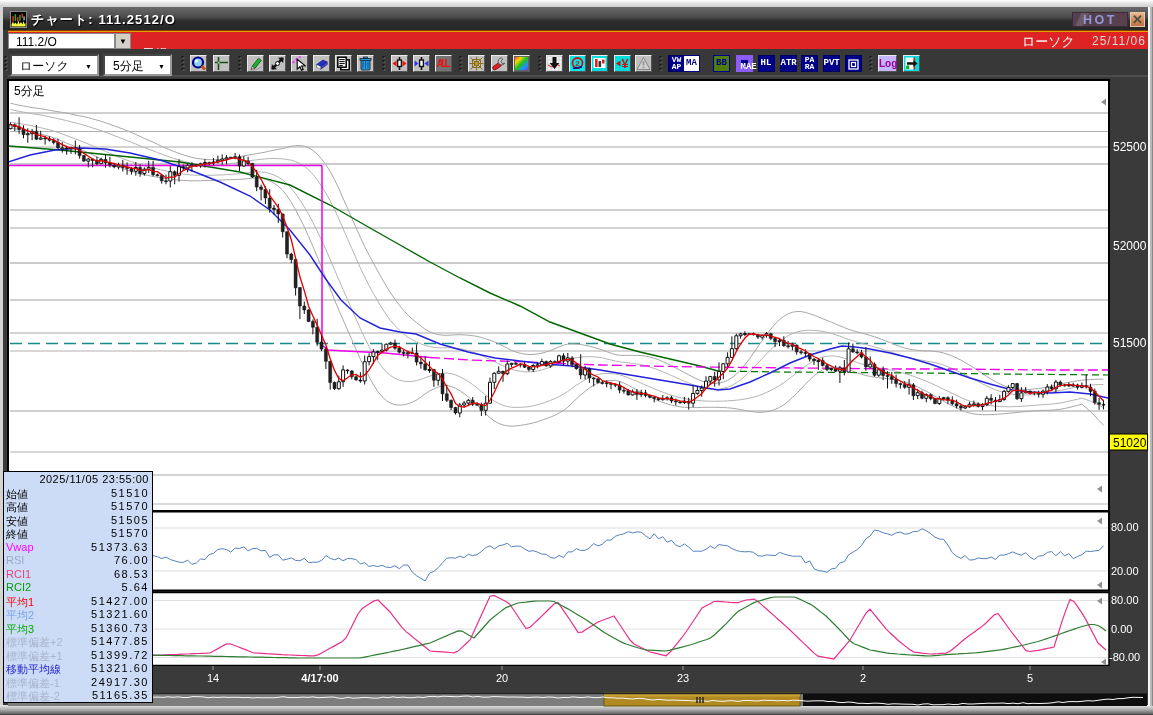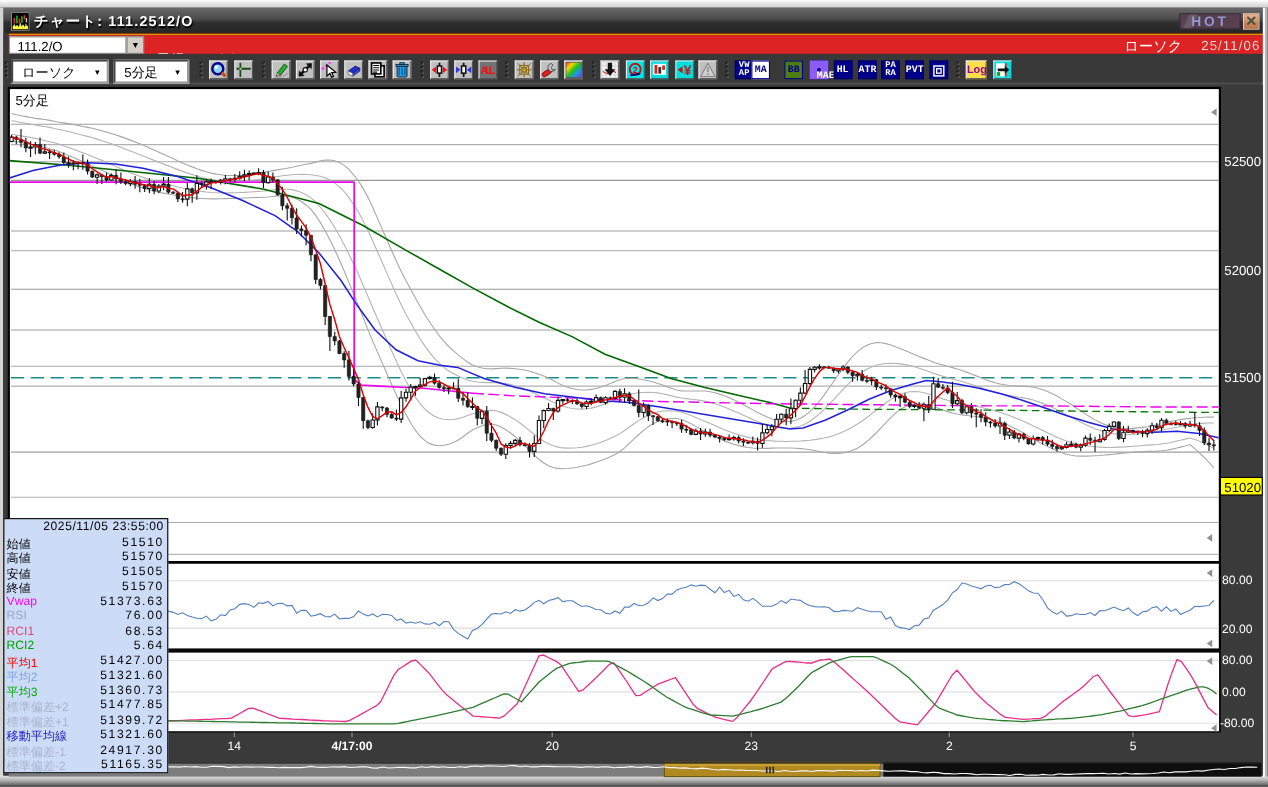--- a/index.html
+++ b/index.html
@@ -302,40 +302,40 @@
           <rect x="0.5" y="4" width="2" height="2" fill="#141414"></rect>
           <rect x="1.5" y="5" width="2" height="2" fill="#6a6a6a" opacity="0.55"></rect>
           <rect x="0.5" y="8" width="2" height="2" fill="#141414"></rect>
           <rect x="1.5" y="9" width="2" height="2" fill="#6a6a6a" opacity="0.55"></rect>
           <rect x="0.5" y="12" width="2" height="2" fill="#141414"></rect>
           <rect x="1.5" y="13" width="2" height="2" fill="#6a6a6a" opacity="0.55"></rect>
         </svg></div>
       <div class="ib" style="left:668px;width:17px;background:#000088;color:#fff;border:1px solid #000060;font-size:8px;line-height:7px;">VW<br>AP</div>
       <div class="ib" style="left:683px;width:17px;background:#fff;color:#000088;border:1px solid #000088;font-size:9px;line-height:15px;">MA</div>
       <div class="ib" style="left:713px;width:17px;background:#4d7c0f;color:#000088;border:1px solid #000088;font-size:9px;line-height:15px;">BB</div>
-      <div class="ib" style="left:735.5px;width:17px;background:#000088;color:#fff;border:7px solid #8b5cf6;font-size:9px;line-height:15px;">MAE</div>
+      <div class="ib" style="left:735.5px;width:17px;background:#000088;color:#fff;border:5px solid #8b5cf6;font-size:9px;line-height:15px;">MAE</div>
       <div class="ib" style="left:757.5px;width:17px;background:#000088;color:#fff;border:1px solid #000060;font-size:9px;line-height:15px;">HL</div>
       <div class="ib" style="left:779.5px;width:17px;background:#000088;color:#fff;border:1px solid #000060;font-size:9px;line-height:15px;">ATR</div>
       <div class="ib" style="left:801px;width:17px;background:#000088;color:#fff;border:1px solid #000060;font-size:8px;line-height:7px;">PA<br>RA</div>
       <div class="ib" style="left:822.5px;width:17px;background:#000088;color:#fff;border:1px solid #000060;font-size:9px;line-height:15px;text-align:center;">PVT</div>
       <div class="ib" style="left:844.5px;width:17px;background:#000088;border:1px solid #000060;"><svg width="15" height="15" style="margin-top:1px">
           <rect x="3" y="3" width="9" height="9" fill="none" stroke="#fff" stroke-width="1.3"></rect>
           <rect x="5.5" y="5.5" width="4" height="4" fill="none" stroke="#fff" stroke-width="1.2"></rect>
         </svg></div>
       <div style="position:absolute;left:869px;top:56px;width:5px;height:16px;"><svg width="5" height="16">
           <rect x="0.5" y="0" width="2" height="2" fill="#141414"></rect>
           <rect x="1.5" y="1" width="2" height="2" fill="#6a6a6a" opacity="0.55"></rect>
           <rect x="0.5" y="4" width="2" height="2" fill="#141414"></rect>
           <rect x="1.5" y="5" width="2" height="2" fill="#6a6a6a" opacity="0.55"></rect>
           <rect x="0.5" y="8" width="2" height="2" fill="#141414"></rect>
           <rect x="1.5" y="9" width="2" height="2" fill="#6a6a6a" opacity="0.55"></rect>
           <rect x="0.5" y="12" width="2" height="2" fill="#141414"></rect>
           <rect x="1.5" y="13" width="2" height="2" fill="#6a6a6a" opacity="0.55"></rect>
         </svg></div>
-      <div class="tb" style="left:878px;top:55px;width:19px;height:17px;background:#fde047;">
+      <div class="tb" style="left:878px;top:55px;width:19px;height:17px;background:#c4b5fd;">
         <span style="color:#990099;font-weight:bold;font-size:10px;line-height:16px;display:block;">Log</span>
       </div>
       <div class="tb" style="left:903px;top:55px;width:17px;height:17px;background:#00dddd">
         <svg width="15" height="15">
           <rect width="15" height="15" fill="#00dddd"></rect>
           <rect x="1.5" y="1.5" width="8" height="12" fill="#fff"></rect>
           <rect x="2.2" y="9.5" width="3" height="3.5" fill="#11aa11"></rect>
           <rect x="9.5" y="1.5" width="1.6" height="12" fill="#dd2222"></rect>
           <path d="M3 6.2h6.5V4.2l4 3.3-4 3.3V8.8H3Z" fill="#111"></path>
         </svg>

